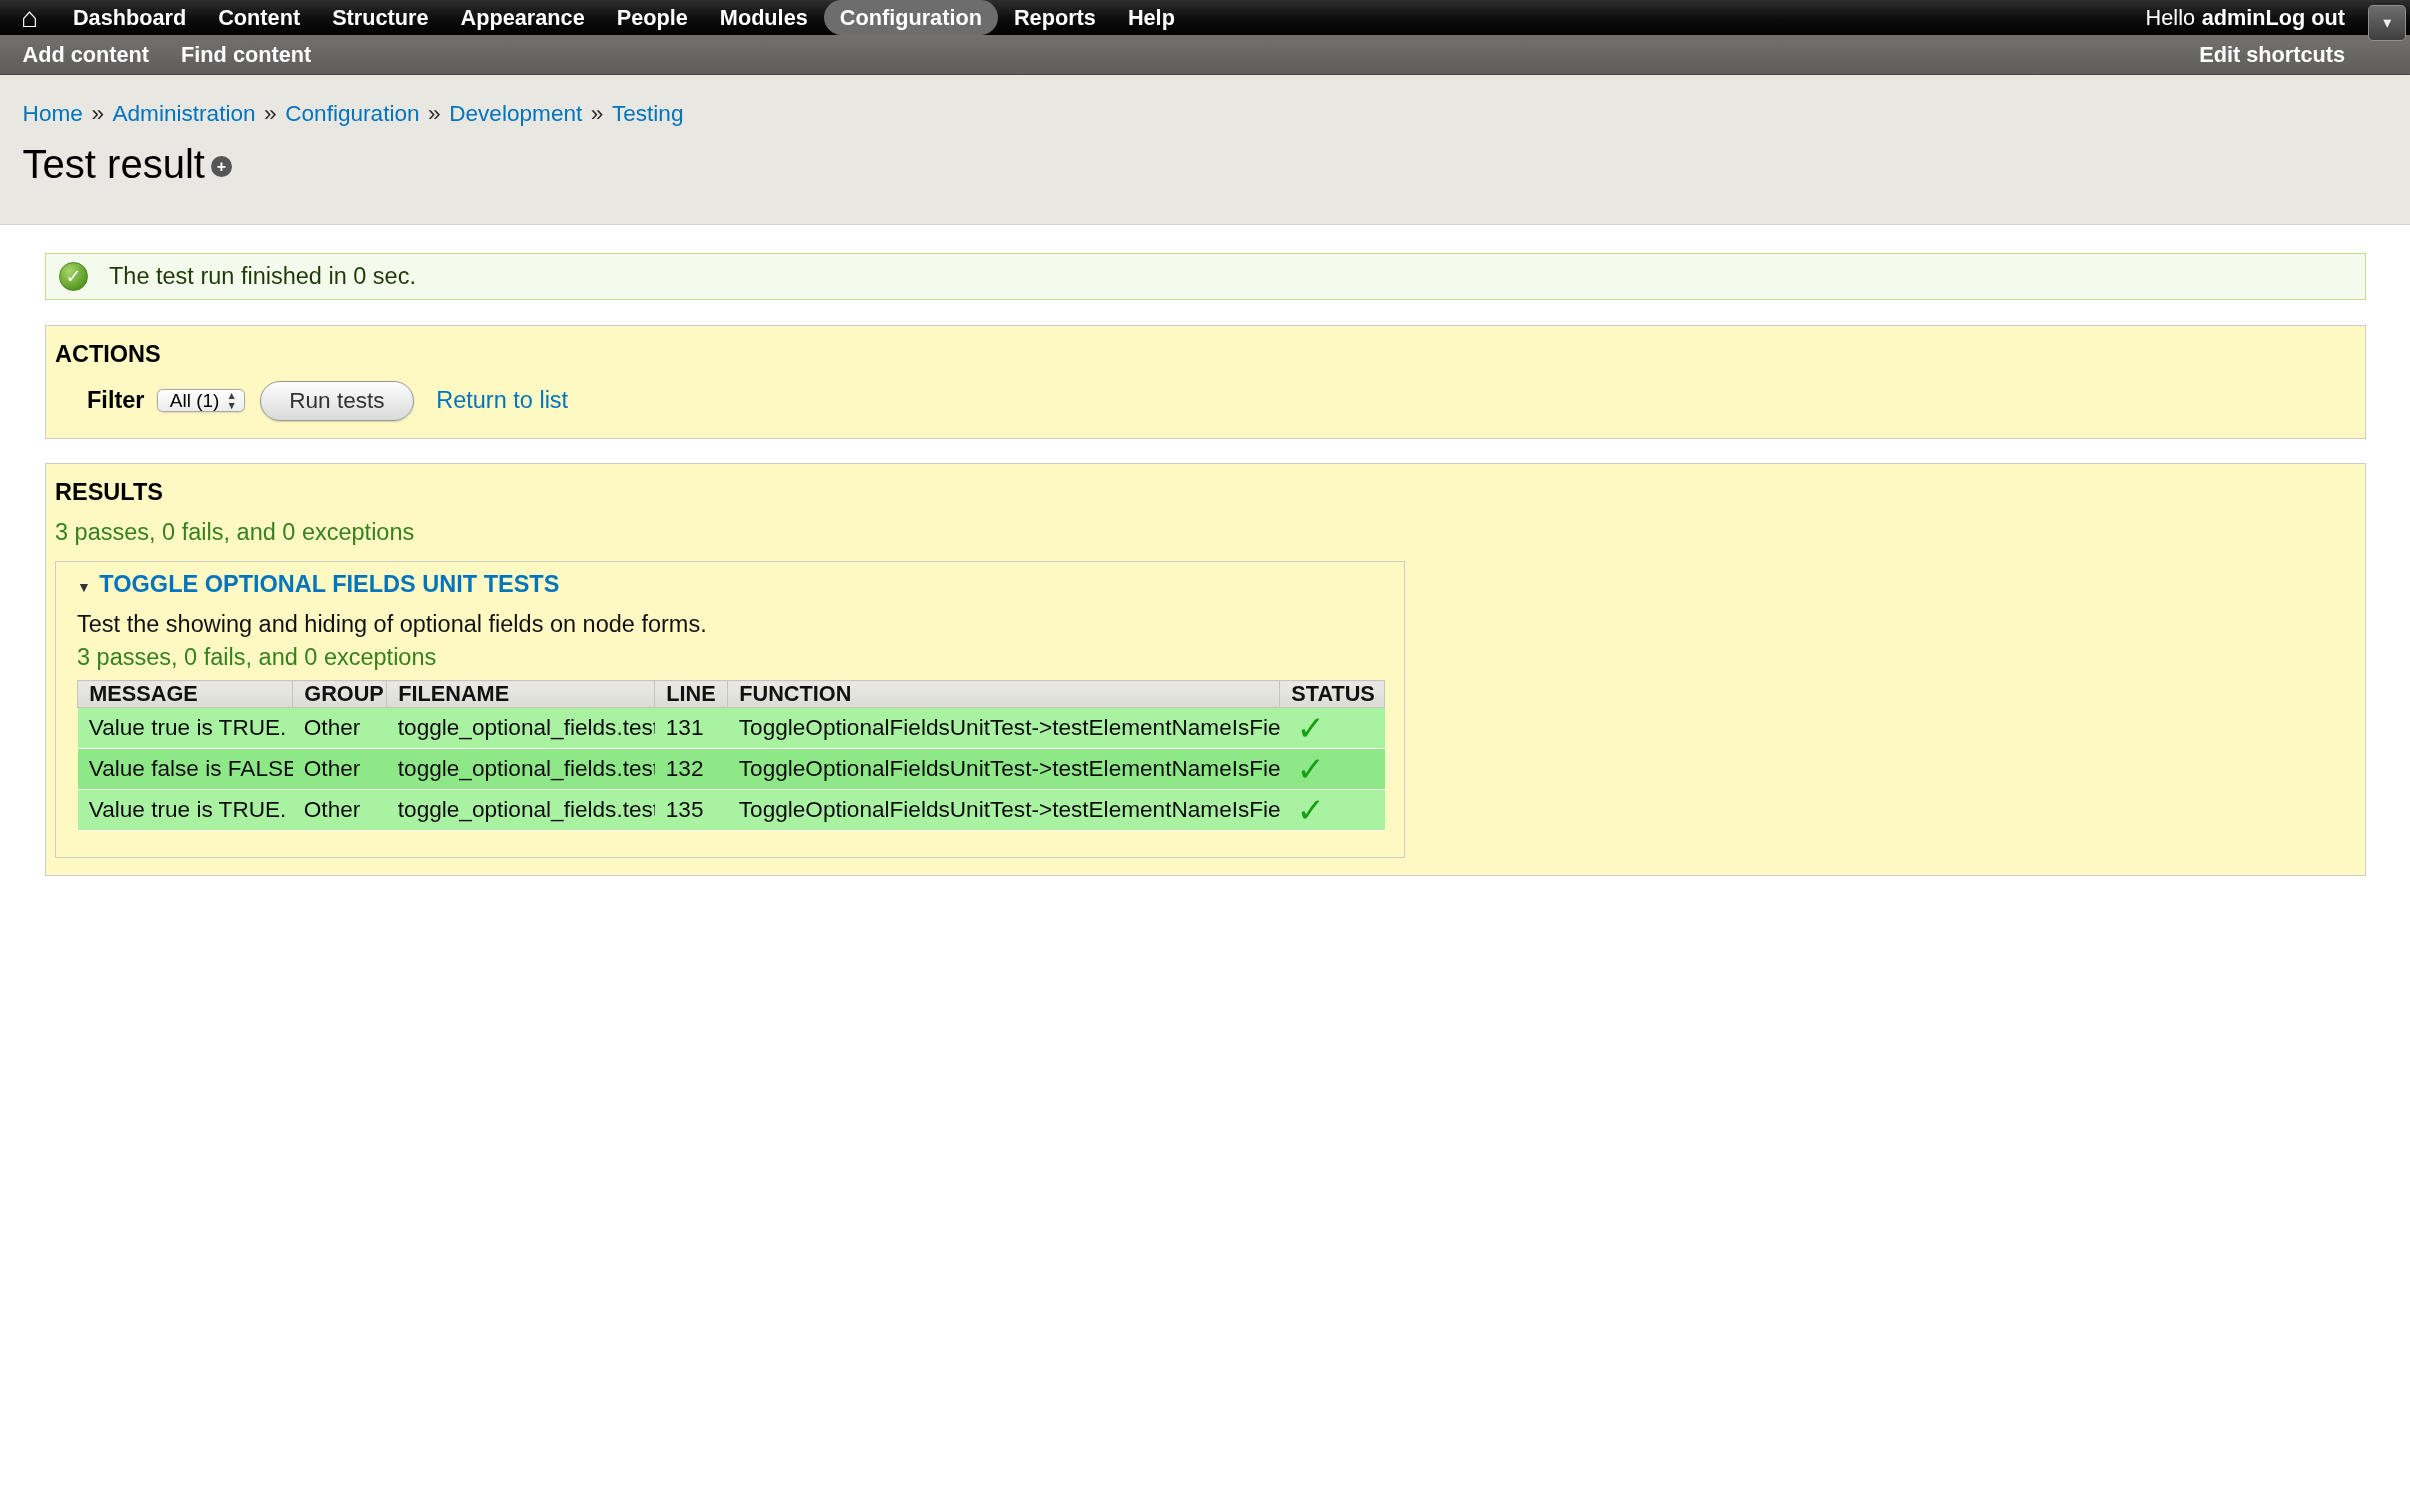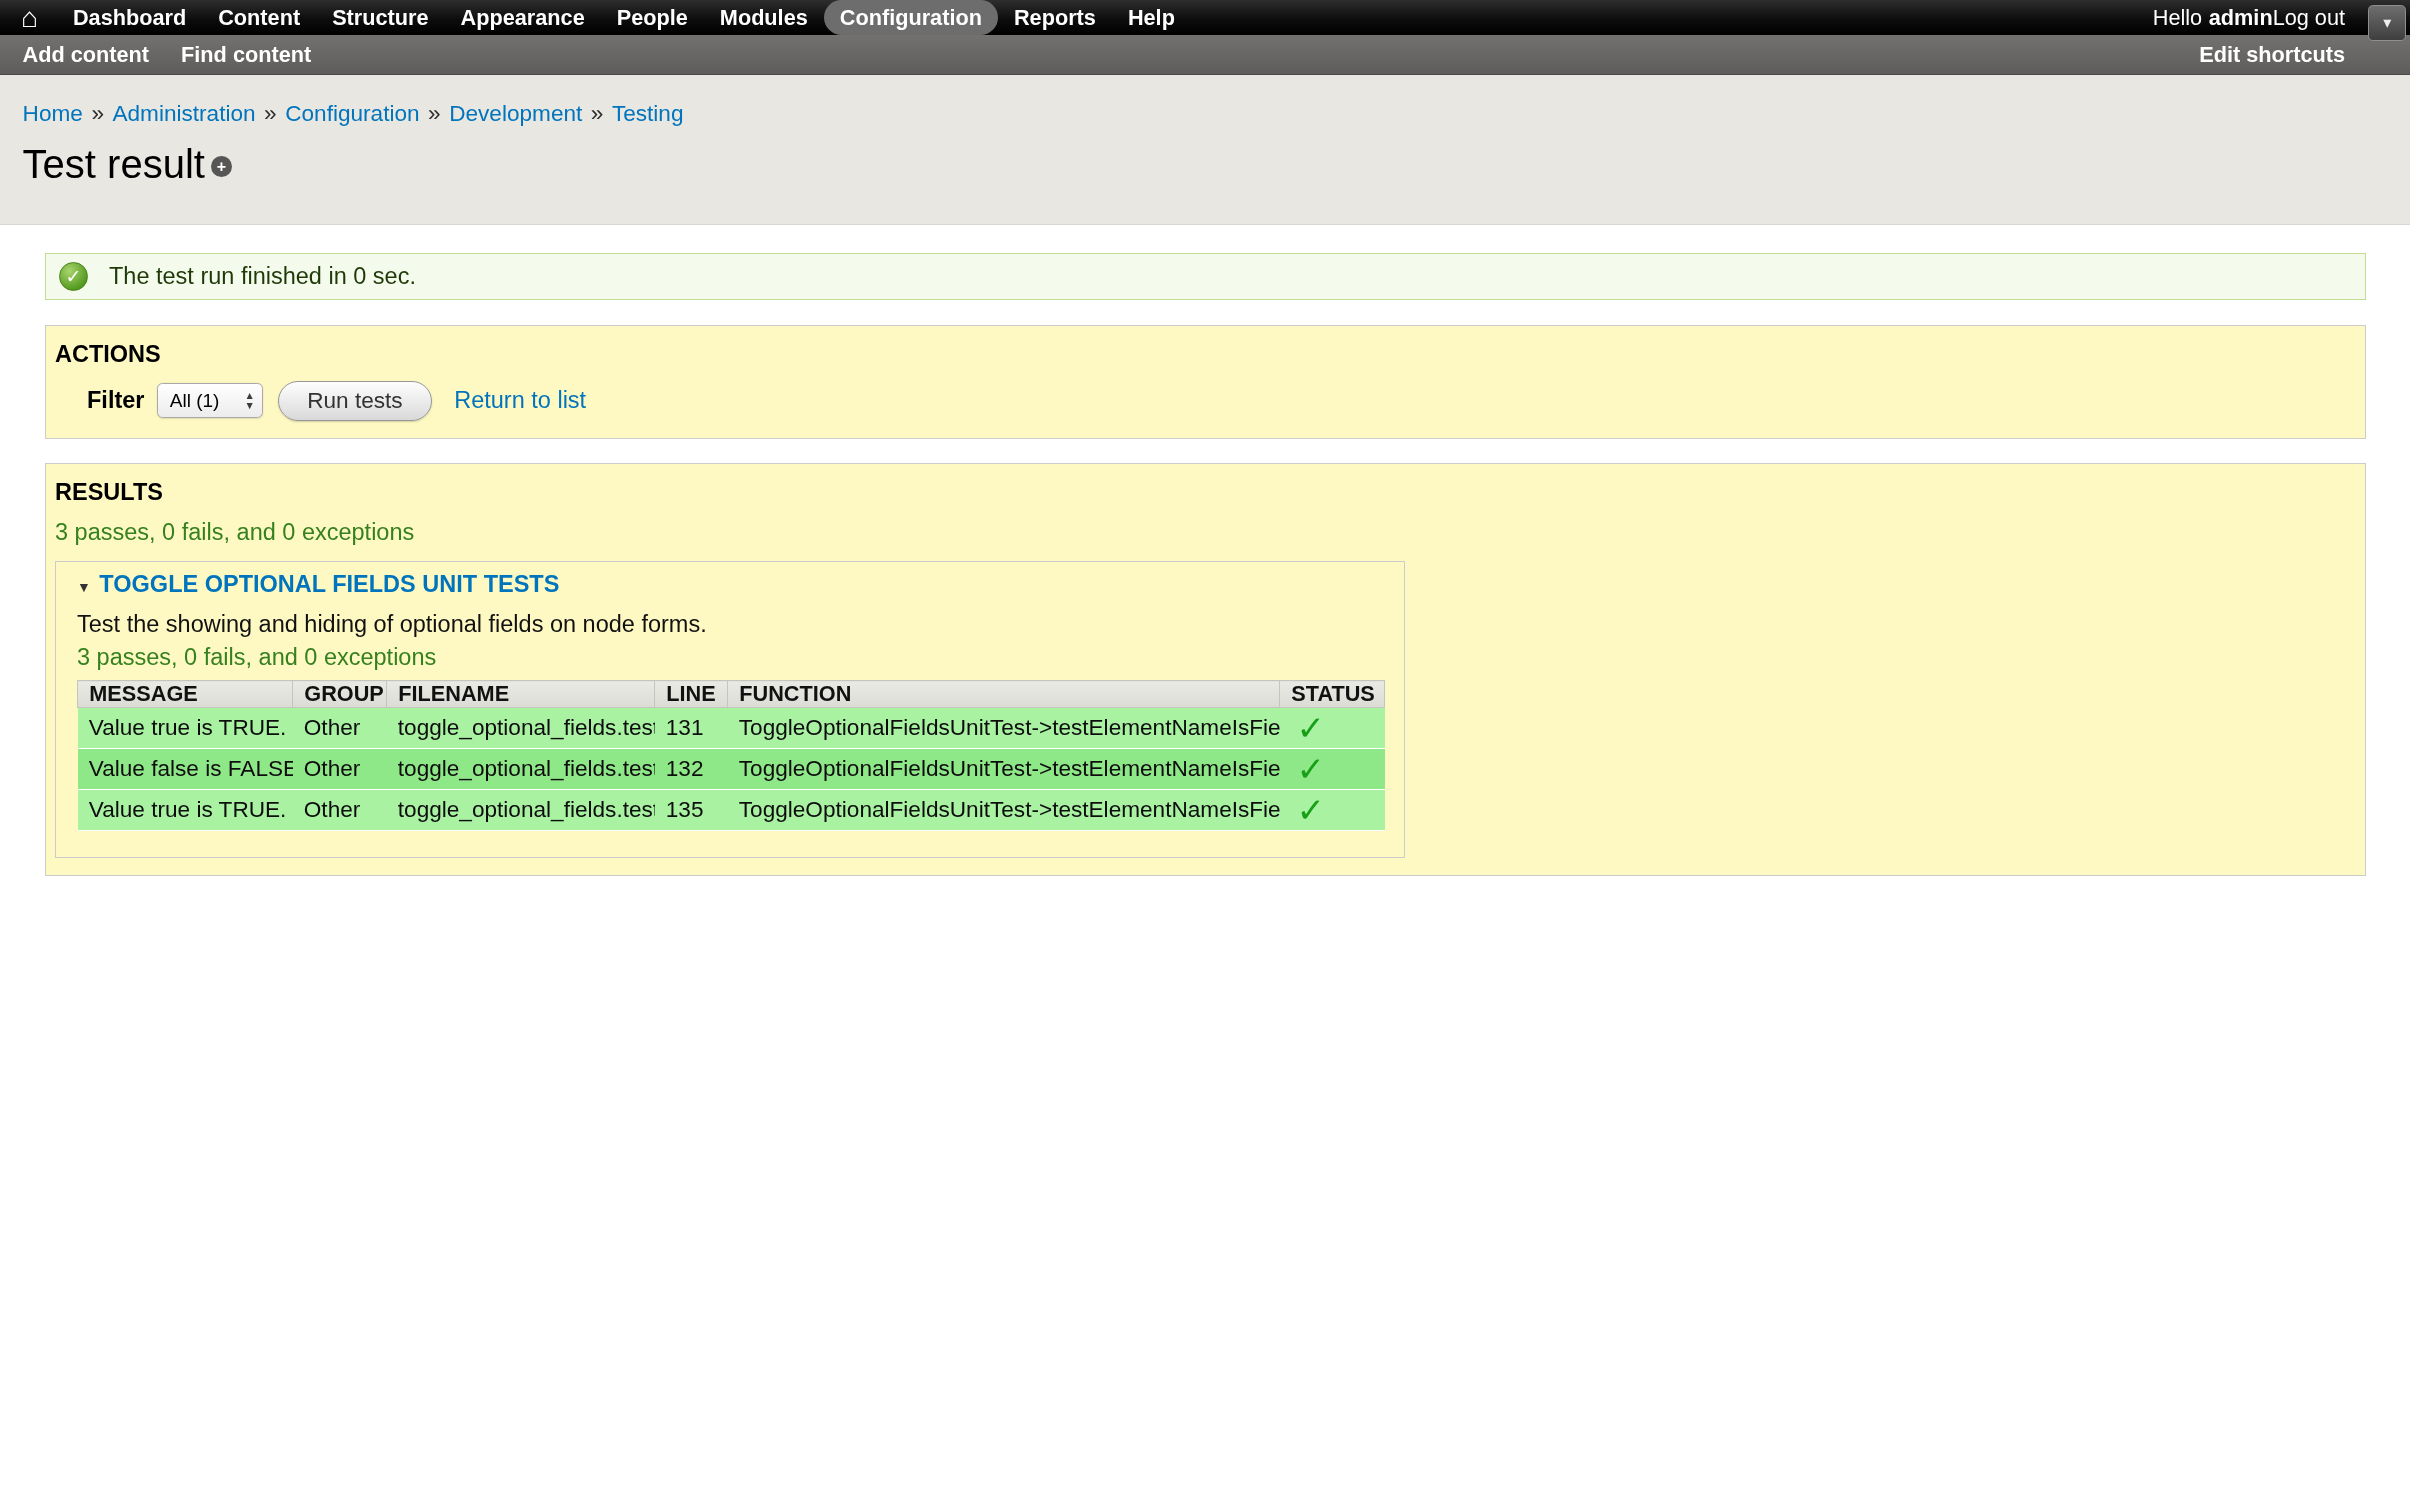--- a/index.html
+++ b/index.html
@@ -28,21 +28,21 @@
     color:#fff; font-weight:bold; font-size:21.7px;
     padding:4.7px 16px; border-radius:19px; white-space:nowrap;
   }
   .titem.active { background:#6d6d6d; }
   .toolbar-right {
     margin-left:auto; display:flex; align-items:center;
     padding-right:66px; 
     color:#fff; font-size:21.7px; white-space:nowrap;
   }
   .greeting .uname { font-weight:bold; margin-left:6.6px; }
-  .logout-link { color:#fff; font-weight:normal;text-align:center; }
+  .logout-link { color:#fff; font-weight:bold;text-align:center; }
   .toolbar-toggle {
     position:absolute; top:4.7px; right:4.7px; z-index:20;
     width:38px; height:36px;
     background:linear-gradient(#6e6e6e,#3e3e3e);
     border:0.9px solid #8f8f8f; border-radius:4.7px;
     color:#efefef; font-size:16px;
     display:flex; align-items:center; justify-content:center;
     cursor:pointer; padding:0;
   }
 
@@ -103,22 +103,22 @@
     border:0.9px solid #cccccc;
     padding:15px 9px 17px;
     margin-bottom:24.5px;
     background:#fef9c3;
   }
   .legend { font-size:23.5px; font-weight:bold; margin-bottom:13px; }
 
   .filter-row { display:flex; align-items:center;margin-left:32px; }
   .filter-label { font-size:23.5px; font-weight:bold; margin-right:13px; }
   .select {
-    display:inline-flex; align-items:center; gap:25px;
-    height:35px; padding:0 7.5px 0 11.3px;
+    display:inline-flex; align-items:center; gap:7px;
+    height:23px; padding:0 7.5px 0 11.3px;
     border:0.9px solid #a9a9a9; border-radius:5.6px;
     background:linear-gradient(#ffffff,#ececec);
     box-shadow:0 0.9px 1.9px rgba(0,0,0,.12);
     font-size:19px; cursor:pointer; margin-right:15px;
   }
   .stepper { display:flex; flex-direction:column; color:#3c3c3c; font-size:10.4px; line-height:9.4px; }
   .btn {
     height:40px; padding:0 28px;
     border:0.9px solid #979797; border-radius:21px;
     background:linear-gradient(#fefefe,#d9d9d9);

